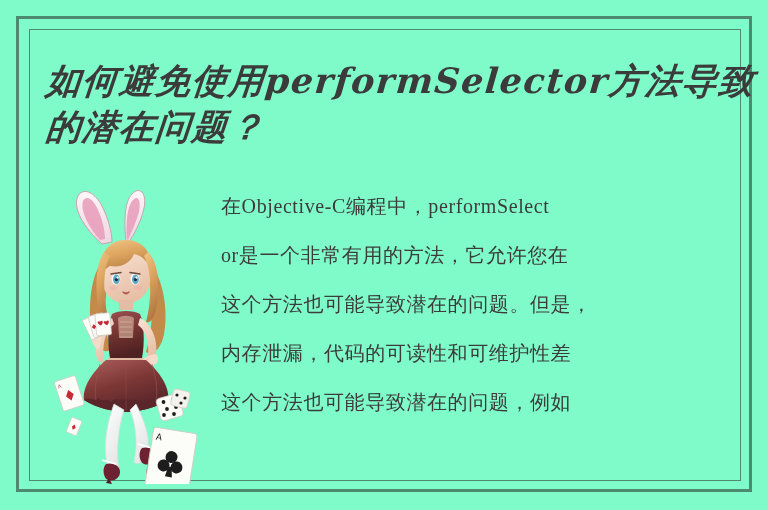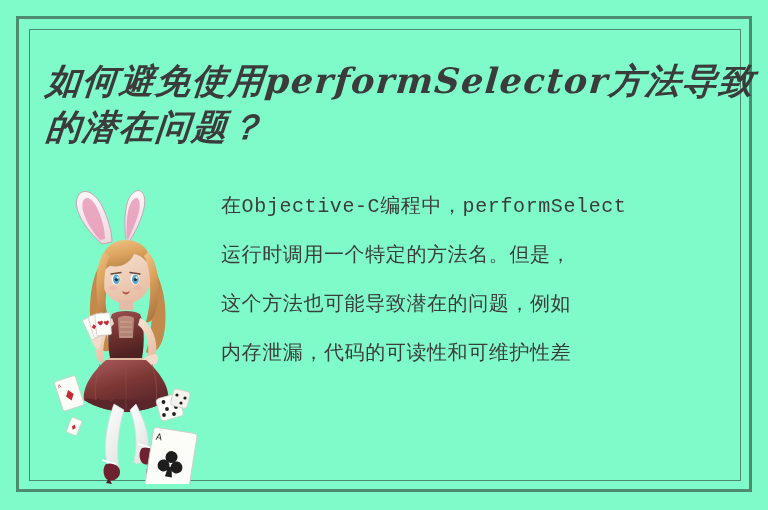--- a/index.html
+++ b/index.html
@@ -72,21 +72,21 @@
     height: 312px;
   }
   
   .body-copy {
     position: absolute;
     left: 221px;
     top: 182px;
     width: 516px;
   }
   .body-line {
-    font-family: Liberation Mono, monospace;
+    font-family: Liberation Serif, serif;
     font-size: 20px;
     line-height: 49px;
     color: #3C3C3C;
     letter-spacing: 0.6px;
     white-space: nowrap;
   }
 </style>
 </head>
 <body>
 
@@ -255,18 +255,19 @@
           <circle cx="-6.5" cy="3.5" r="6"></circle>
           <circle cx="6.5" cy="3.5" r="6"></circle>
           <path d="M-1.8 4 L1.8 4 L3.5 14 L-3.5 14 Z"></path>
         </g>
       </g>
     </svg>
   </div>
 
   <div class="body-copy">
     <div class="body-line">在Objective-C编程中，performSelect</div>
-    <div class="body-line">运行时调用一个特定的方法名。但是，</div>
+    <div class="body-line">or是一个非常有用的方法，它允许您在</div>
+    <div class="body-line">这个方法也可能导致潜在的问题。但是，</div>
+    <div class="body-line">内存泄漏，代码的可读性和可维护性差</div>
     <div class="body-line">这个方法也可能导致潜在的问题，例如</div>
-    <div class="body-line">内存泄漏，代码的可读性和可维护性差</div>
   </div>
 
 </div>
 
 </body></html>

